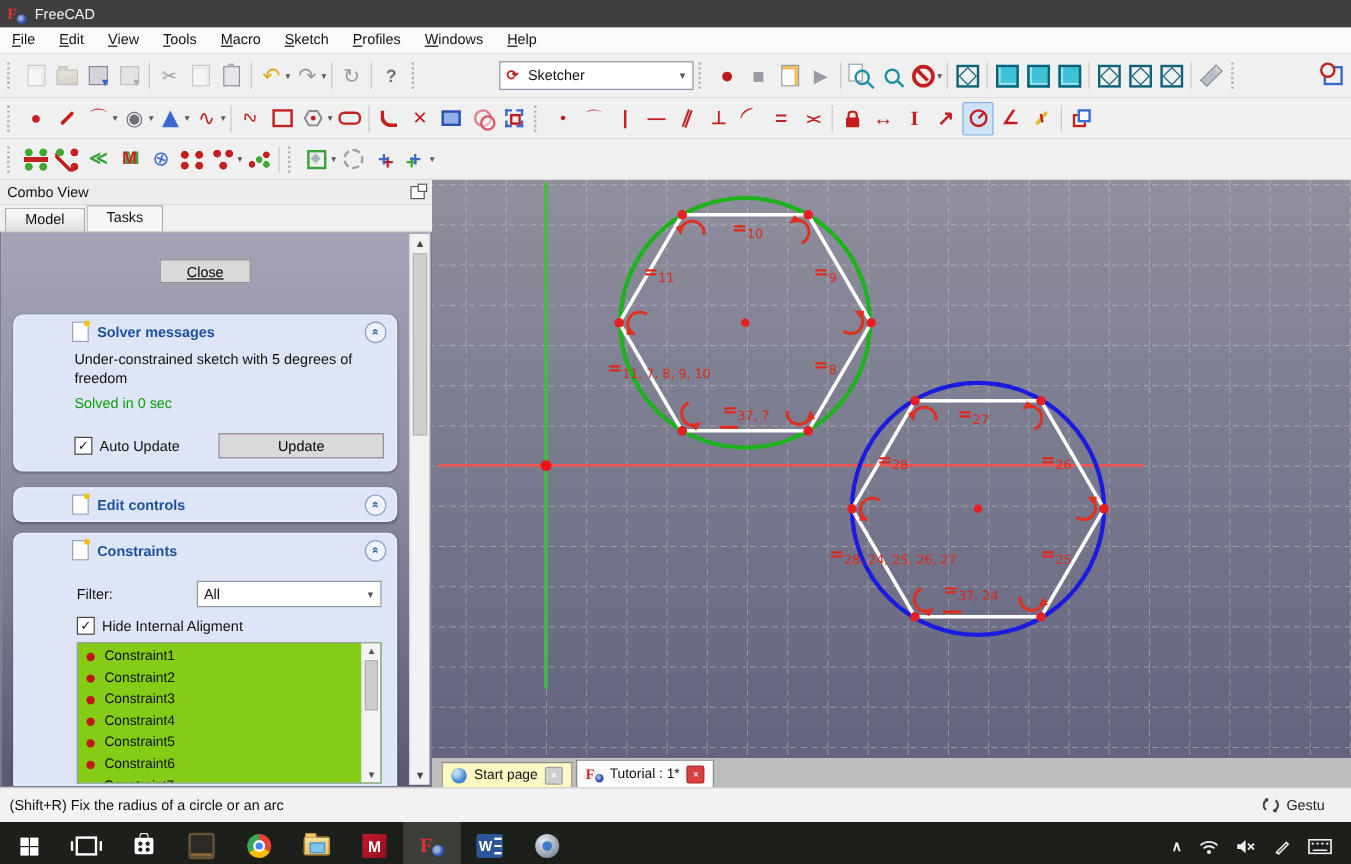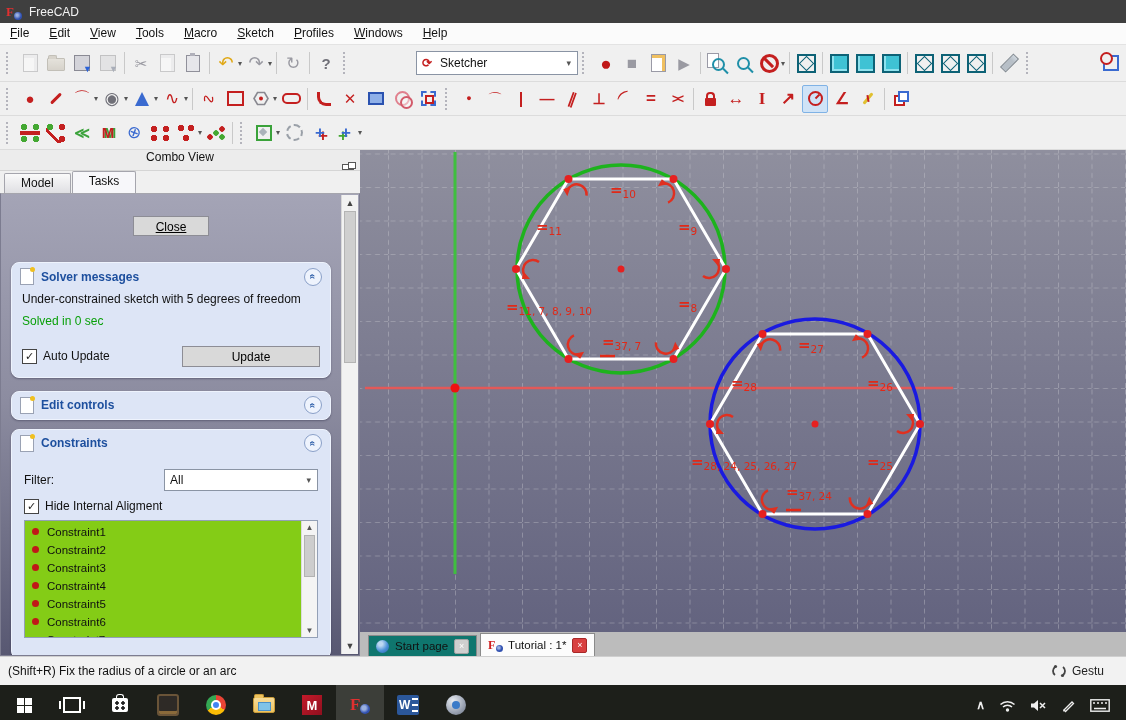--- a/index.html
+++ b/index.html
@@ -62,31 +62,31 @@
   .tdriv::after{content:"";position:absolute;right:0;top:0;width:7px;height:7px;border:2px solid #3a6ad0;background:#fff;}
   .snell{width:14px;height:3px;background:#e0c030;transform:rotate(-50deg);border-radius:2px;position:relative;}
   .snell::after{content:"";position:absolute;left:6px;top:-2px;width:2px;height:7px;background:#c41f1f;transform:rotate(40deg);}
   .gsq{width:12px;height:12px;border:2px solid #3aa23a;position:relative;}
   .gsq::after{content:"";position:absolute;left:2px;top:2px;width:6px;height:6px;background:#aab2ba;transform:rotate(45deg);}
   .dashc{width:13px;height:13px;border:2px dashed #9aa0a8;border-radius:50%;}
   .comp{width:20px;height:20px;}
   
   .main{display:flex;height:506px;}
   .left{width:360px;display:flex;flex-direction:column;background:#f0f0f0;}
-  .cvhead{height:20px;display:flex;align-items:center;padding:0 6px;background:#ececec;border-bottom:1px solid #d5d5d5;flex-direction:column;}
+  .cvhead{height:20px;display:flex;align-items:center;padding:0 6px;background:#ececec;border-bottom:1px solid #d5d5d5;}
   .dockico{margin-left:auto;width:10px;height:9px;border:1px solid #555;position:relative;background:#fff;}
   .dockico::after{content:"";position:absolute;right:-3px;top:-3px;width:6px;height:5px;border:1px solid #555;background:#fff;}
   .cvtabs{height:22px;display:flex;align-items:flex-end;padding-left:4px;background:#f0f0f0;gap:1px;}
   .cvtab{height:19px;line-height:19px;padding:0 16px;border:1px solid #a5a5ad;border-bottom:none;background:linear-gradient(#fafafa,#dfdfe3);border-radius:2px 2px 0 0;}
   .cvtab.activetab{background:#f7f7fa;height:21px;font-weight:normal;}
   .tasksbody{flex:1;position:relative;border:1px solid #7c7c90;border-top:1px solid #a5a5ad;
              background:linear-gradient(180deg,#a4a4b6,#8c8ca0 45%,#585872);overflow:hidden;}
   .tasksinner{position:absolute;left:0;top:0;right:18px;bottom:0;padding:0 10px 0 10px;overflow:hidden;}
   .closebtn{display:block;margin:22px auto 0;width:76px;height:20px;background:#d9d9d9;border:1px solid #8d8d95;font-size:12px;text-align:center;line-height:18px;text-decoration:underline;}
-  .section{margin-top:26px;background:#dde5f6;border:1px solid #eef3fd;border-radius:8px;box-shadow:0 1px 2px rgba(20,20,50,.35);}
+  .section{margin-top:26px;background:#dde5f6;border:1px solid #eef3fd;border-radius:8px;box-shadow:0 1px 2px rgba(20,20,50,.35);padding-left:40px;}
   .sect2{margin-top:13px;}.sect3{margin-top:9px;}
   .secthead{height:27px;display:flex;align-items:center;gap:7px;padding:0 8px;color:#1d4f9e;font-weight:bold;}
   .pageico{width:12px;height:15px;background:#fff;border:1px solid #9aa2b4;position:relative;}
   .pageico::after{content:"";position:absolute;right:-2px;top:-2px;width:5px;height:5px;border-radius:50%;background:#f0c020;}
   .collapsebtn{margin-left:auto;width:16px;height:16px;border:1px solid #8aa0c8;border-radius:50%;background:#eef3fd;
                display:flex;align-items:center;justify-content:center;color:#2a5ca8;font-size:10px;}
   .collapsebtn span{display:inline-block;transform:rotate(90deg);font-weight:bold;}
   .sectbody{padding:2px 10px 10px;font-size:12px;color:#101010;}
   .solvedtxt{color:#0aa00a;margin-top:6px;}
   .solverfoot{margin-top:18px;display:flex;align-items:center;}
@@ -109,21 +109,21 @@
   .vscroll .up{position:absolute;top:3px;left:0;right:0;}
   .vscroll .down{position:absolute;bottom:3px;left:0;right:0;}
   .vscroll .thumb{position:absolute;top:16px;left:2px;right:2px;height:150px;background:#cfcfcf;border:1px solid #b4b4b4;}
   
   .right{width:766px;display:flex;flex-direction:column;}
   .clabel{font-family:"DejaVu Sans",sans-serif;fill:#e02918;}
   .ceq{font-size:15px;font-weight:bold;}
   .cnum{font-size:10.5px;}
   
   .doctabs{height:24px;background:#bcbcbc;display:flex;align-items:flex-end;padding-left:8px;gap:3px;}
-  .doctab{height:20px;display:flex;align-items:center;gap:6px;padding:0 7px;font-size:11.5px;border:1px solid #8a8a8a;border-bottom:none;background:#0f766e;}
+  .doctab{height:20px;display:flex;align-items:center;gap:6px;padding:0 7px;font-size:11.5px;border:1px solid #8a8a8a;border-bottom:none;background:#fef9c3;}
   .doctab.activedoc{background:#fcfcfc;height:22px;}
   .globe{width:13px;height:13px;border-radius:50%;background:radial-gradient(circle at 35% 30%,#bcd8f2 2px,#4a90d8 7px,#2a60a8);}
   .fcmini{position:relative;width:14px;height:14px;}
   .fcmini b{color:#d02020;font-weight:bold;font-size:12px;font-family:"Liberation Serif",serif;line-height:14px;}
   .fcmini i{position:absolute;right:-1px;bottom:0;width:7px;height:7px;border-radius:50%;background:radial-gradient(circle at 40% 40%,#9ab0e0 1px,#3050b0 3px);}
   .closegray{width:13px;height:13px;background:#cfcfcf;border:1px solid #a2a2a2;color:#fff;font-size:9px;display:flex;align-items:center;justify-content:center;border-radius:2px;}
   .closered{width:13px;height:13px;background:#d84040;border:1px solid #a82828;color:#fff;font-size:9px;display:flex;align-items:center;justify-content:center;border-radius:2px;}
   
   .statusbar{height:28px;background:#f2f2f2;border-top:1px solid #cfcfcf;display:flex;align-items:center;padding:0 8px;}
   .statusright{margin-left:auto;display:flex;align-items:center;gap:6px;width:74px;overflow:hidden;margin-right:-8px;color:#222;}

